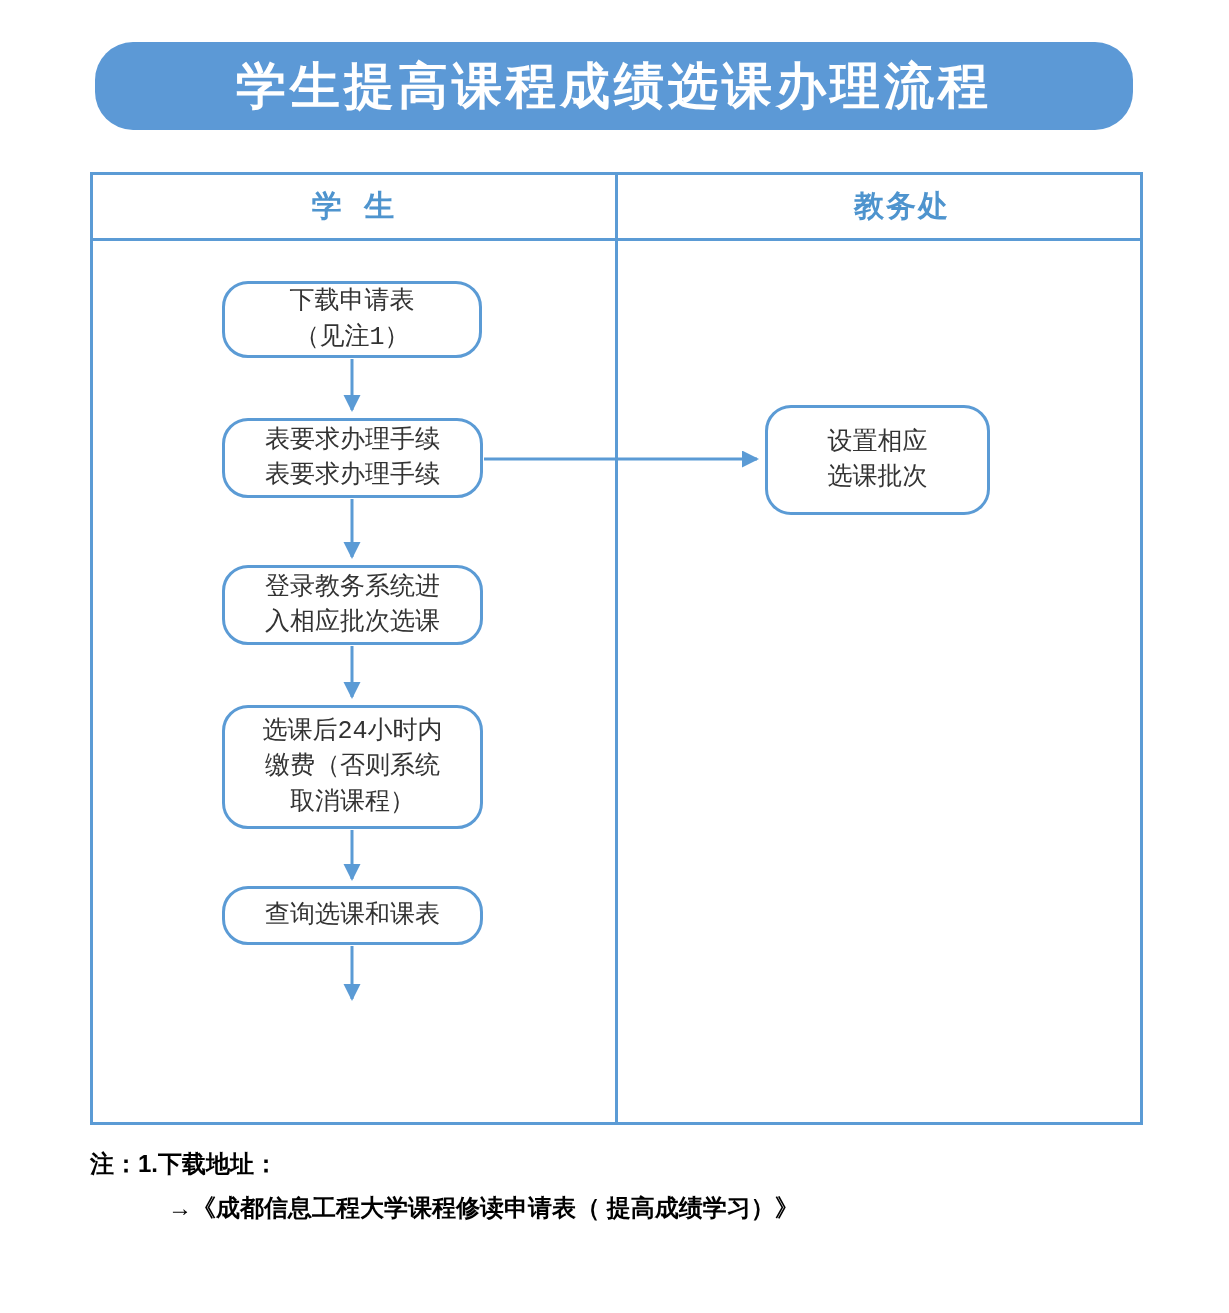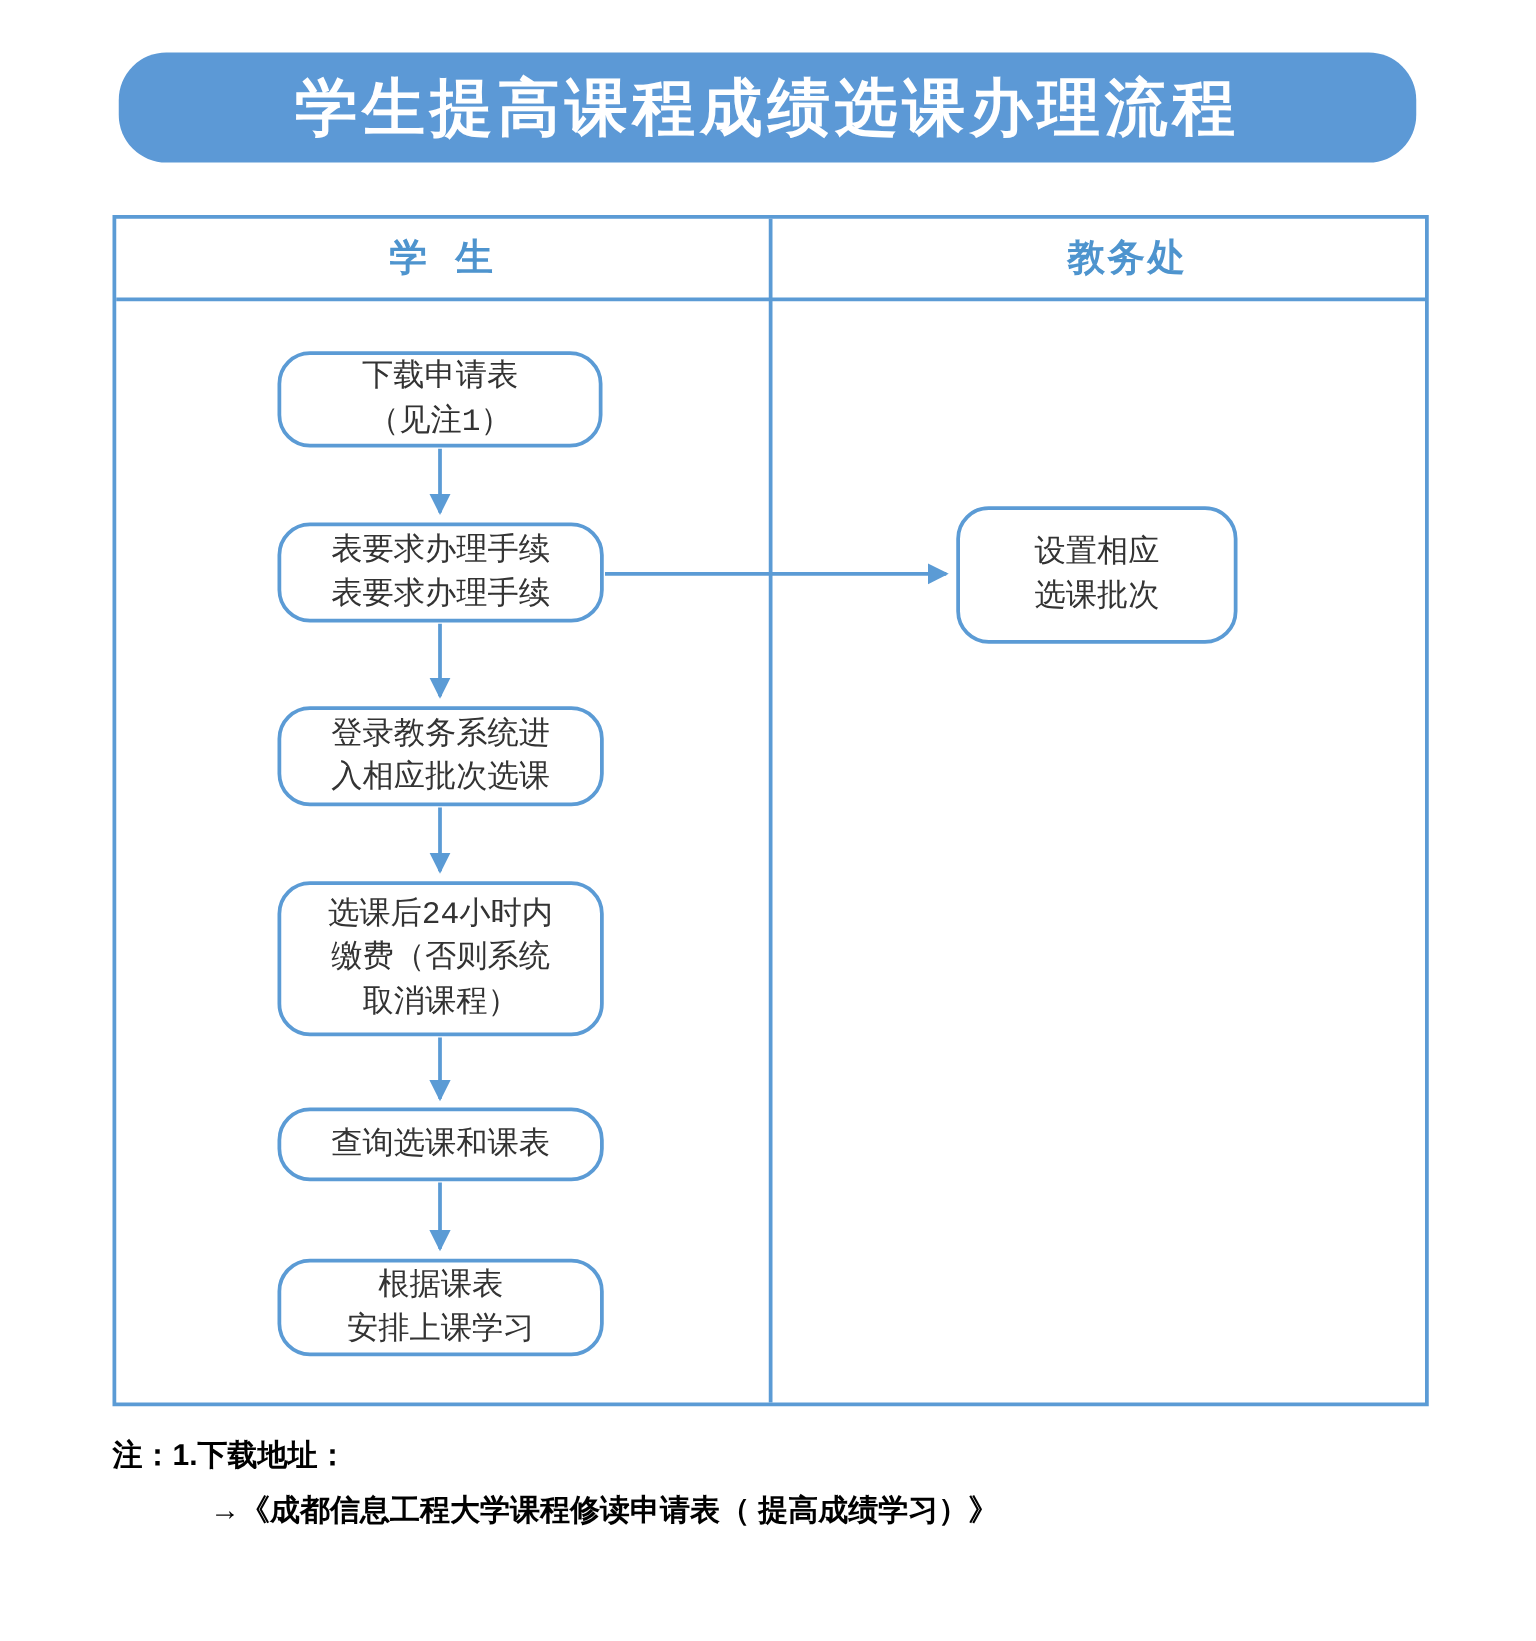--- a/index.html
+++ b/index.html
@@ -94,24 +94,20 @@
   <div class="fbox" style="left:222px;top:705px;width:255px;height:118px;">
     <div class="line">选课后24小时内</div>
     <div class="line">缴费（否则系统</div>
     <div class="line">取消课程）</div>
   </div>
 
   <div class="fbox" style="left:222px;top:886px;width:255px;height:53px;">
     <div class="line">查询选课和课表</div>
   </div>
 
-  <div class="fbox" style="left:222px;top:1007px;width:255px;height:72px;">
-    <div class="line">根据课表</div>
-    <div class="line">安排上课学习</div>
-  </div>
 
   <div class="fbox" style="left:765px;top:405px;width:219px;height:104px;">
     <div class="line">设置相应</div>
     <div class="line">选课批次</div>
   </div>
 
   <svg class="arrows" width="1229" height="1313" viewBox="0 0 1229 1313">
     <defs>
       <marker id="ah" markerUnits="userSpaceOnUse" markerWidth="20" markerHeight="18" refX="15" refY="8.5" orient="auto">
         <path d="M0,0 L17,8.5 L0,17 Z" fill="#5b9bd5"></path>

